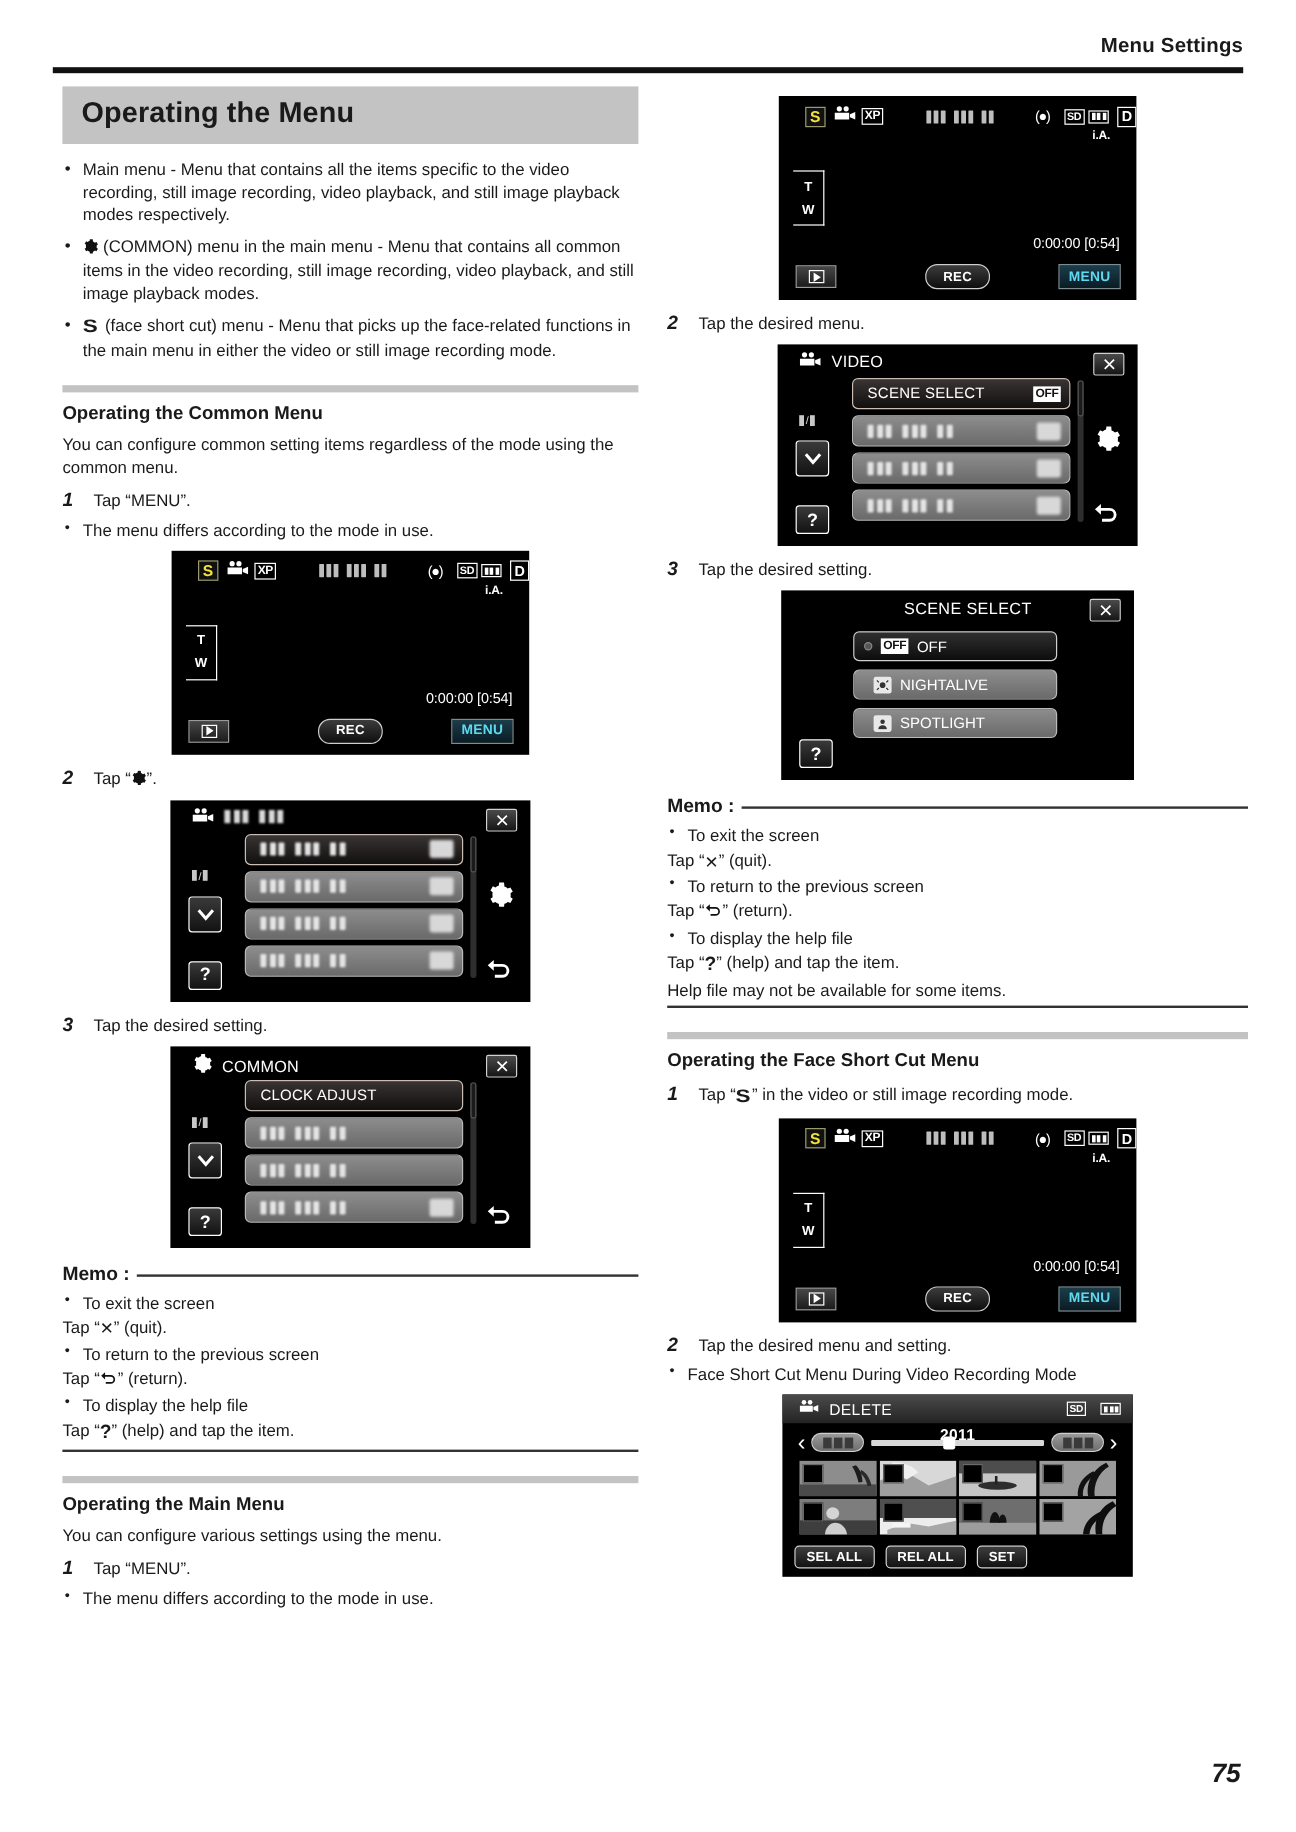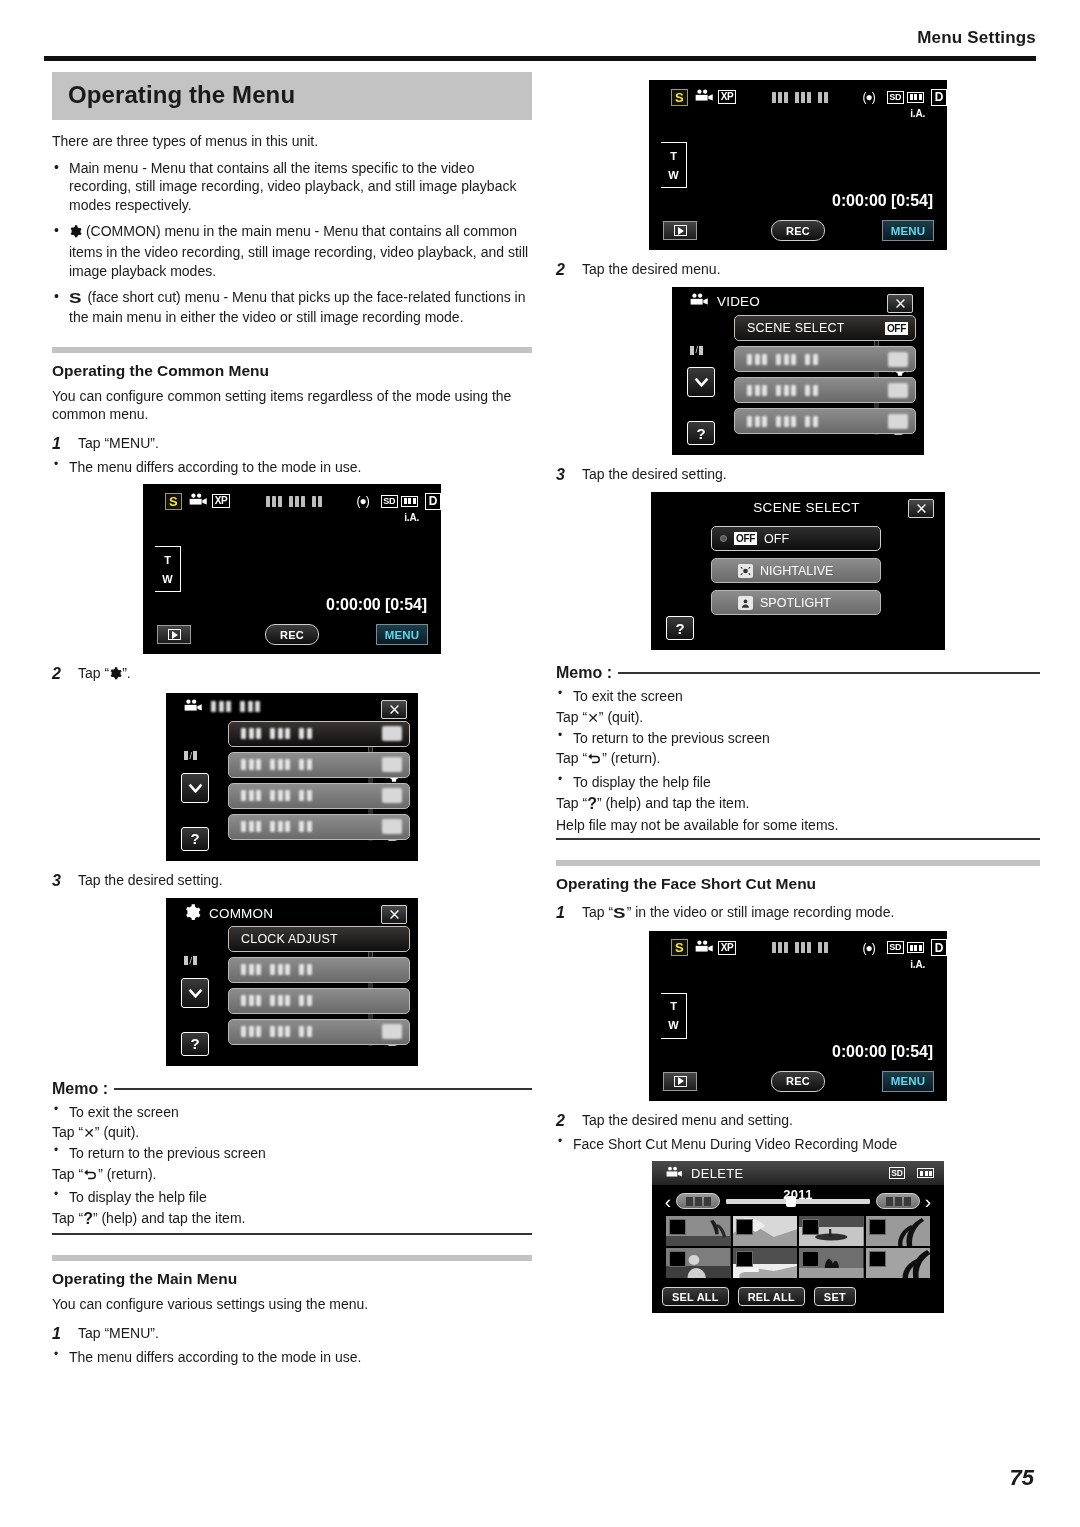--- a/index.html
+++ b/index.html
@@ -90,21 +90,21 @@
   .g-ret { display: inline-block; vertical-align: -3px; }
   .g-q { display: inline-block; font-weight: bold; font-size: 16px; vertical-align: -1px; }
 
   
   .lcd {
     position: relative; background: #000; margin: 8px auto 0 auto;
     font-family: "Liberation Sans", sans-serif; color: #fff;
     overflow: hidden;
   }
   .lcd.rec { width: 298px; height: 170px; }
-  .lcd.menu { width: 252px; height: 168px; }
+  .lcd.menu { width: 300px; height: 168px; }
   .lcd.scene { width: 294px; height: 158px; }
   .lcd.del { width: 292px; height: 152px; }
 
   
   .statusbar {
     position: absolute; top: 7px; left: 0; width: 100%; height: 20px;
     display: flex; align-items: center;
   }
   .sb-s {
     margin-left: 22px; width: 17px; height: 17px;
@@ -145,21 +145,21 @@
   }
   .tw-box {
     position: absolute; left: 12px; top: 62px; width: 26px; height: 46px;
     border: 1.5px solid #fff; border-left: none;
     display: flex; flex-direction: column; align-items: center;
     justify-content: space-around; padding: 3px 0;
     font-size: 11px; font-weight: bold;
   }
   .rec-time {
     position: absolute; right: 14px; bottom: 40px;
-    font-size: 16px; font-weight: bold; letter-spacing: -.1px;
+    font-size: 12px; font-weight: normal; letter-spacing: -.1px;
   }
   .btn-play {
     position: absolute; left: 14px; bottom: 10px;
     width: 34px; height: 19px; border: 1.4px solid #9a9a9a;
     background: linear-gradient(#474747,#1c1c1c);
     display: flex; align-items: center; justify-content: center;
   }
   .btn-play .tri {
     width: 0; height: 0; border-left: 6px solid #fff;
     border-top: 4px solid transparent; border-bottom: 4px solid transparent;
@@ -273,21 +273,21 @@
     font-size: 13.5px; letter-spacing: .3px;
   }
   .scene-list {
     position: absolute; left: 60px; top: 34px; width: 170px;
     display: flex; flex-direction: column; gap: 7px;
   }
   .srow {
     height: 25px; border-radius: 5px;
     background: linear-gradient(#8d8d8d,#6a6a6a);
     border: 1px solid #b9b9b9;
-    display: flex; align-items: center; gap: 7px; padding-left: 26px;
+    display: flex; align-items: center; gap: 7px; padding-left: 16px;
     font-size: 12.5px;
   }
   .srow.sel {
     background: linear-gradient(#2f2f2f,#0d0d0d);
     border: 1px solid #cfcfcf; padding-left: 8px;
   }
   .srow .dot {
     width: 7px; height: 7px; border-radius: 50%;
     background: #555; border: 1px solid #888; flex: none;
   }
@@ -369,21 +369,20 @@
 
 <div class="page">
 
   <div class="running-head">Menu Settings</div>
   <div class="head-rule"></div>
 
   <div class="col-left">
 
     <div class="chapter-title">Operating the Menu</div>
 
-    <p class="body">There are three types of menus in this unit.</p>
 
     <ul class="bullets">
       <li><span>Main menu - Menu that contains all the items specific to the video recording, still image recording, video playback, and still image playback modes respectively.</span></li>
       <li>
         <span class="g-gear">
           <svg width="13" height="13" viewBox="0 0 24 24">
               <path fill="#111" d="M12 8a4 4 0 100 8 4 4 0 000-8zm9.4 4c0-.6-.06-1.2-.17-1.76l2.02-1.5-2.2-3.8-2.37.95a8.9 8.9 0 00-3.05-1.77L15.3.5h-4.4l-.33 2.62a8.9 8.9 0 00-3.05 1.77L5.15 3.94l-2.2 3.8 2.02 1.5A9.2 9.2 0 004.8 12c0 .6.06 1.2.17 1.76l-2.02 1.5 2.2 3.8 2.37-.95a8.9 8.9 0 003.05 1.77l.33 2.62h4.4l.33-2.62a8.9 8.9 0 003.05-1.77l2.37.95 2.2-3.8-2.02-1.5c.11-.56.17-1.16.17-1.76z"></path>
             </svg>
         </span>
         <span>(COMMON) menu in the main menu - Menu that contains all common items in the video recording, still image recording, video playback, and still image playback modes.</span>

